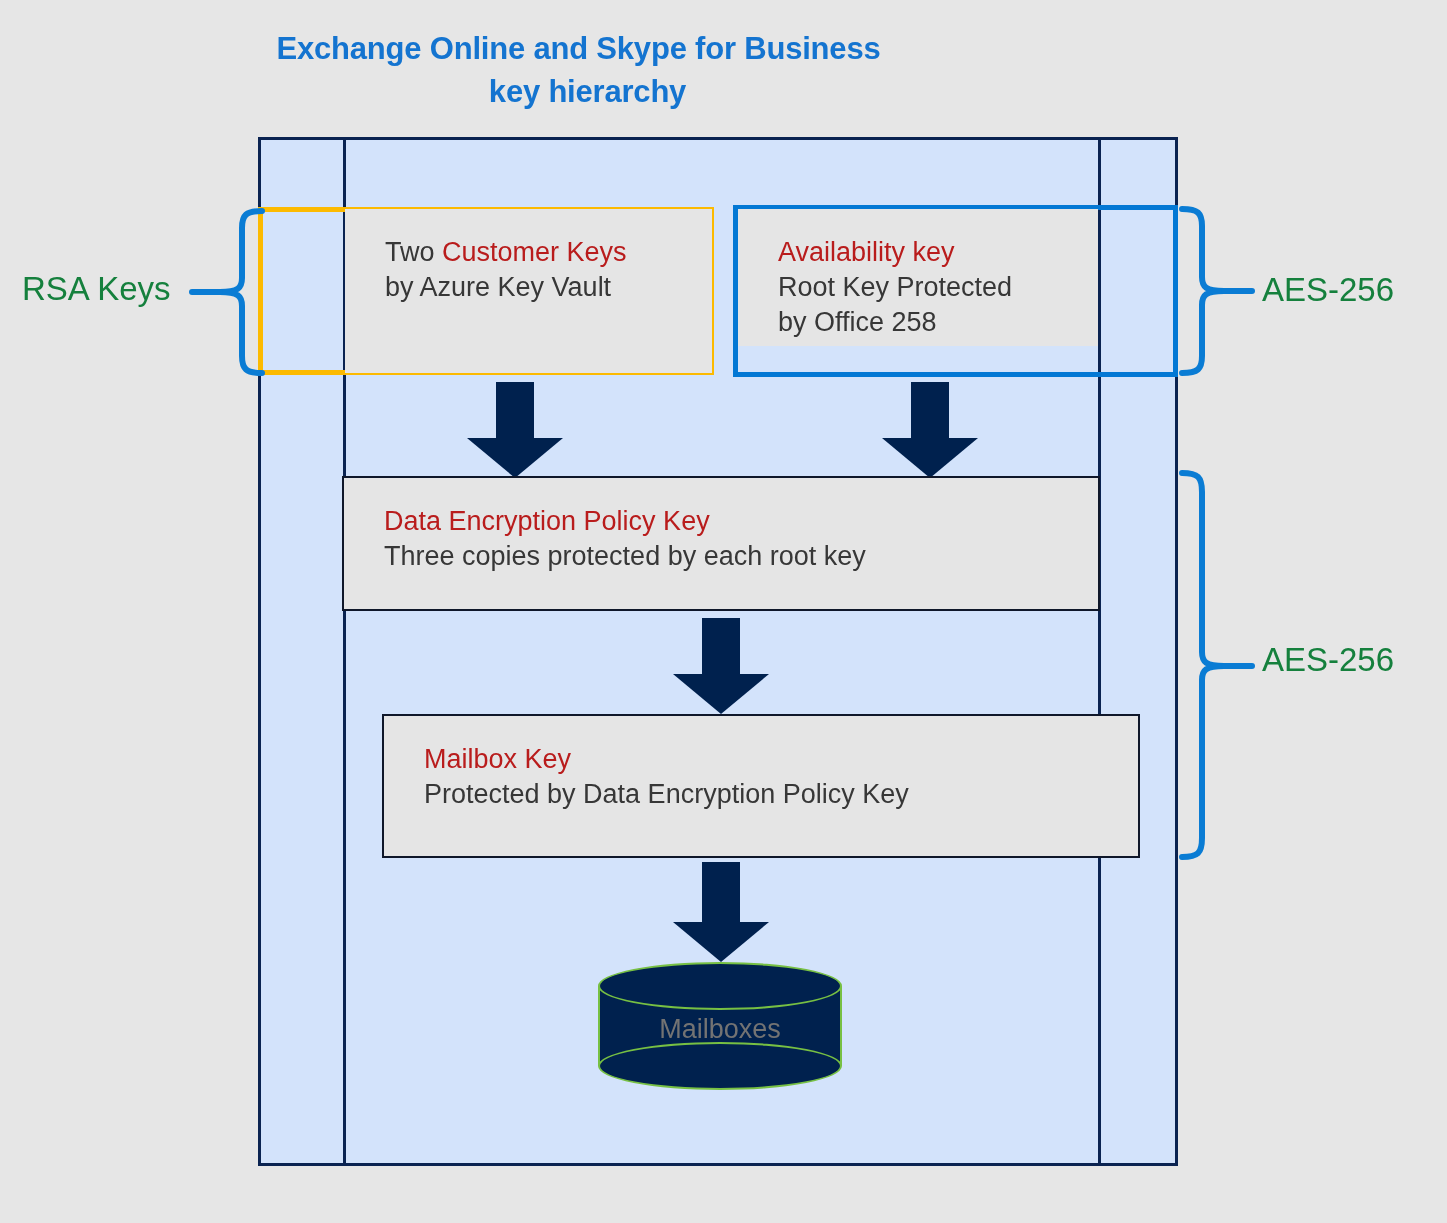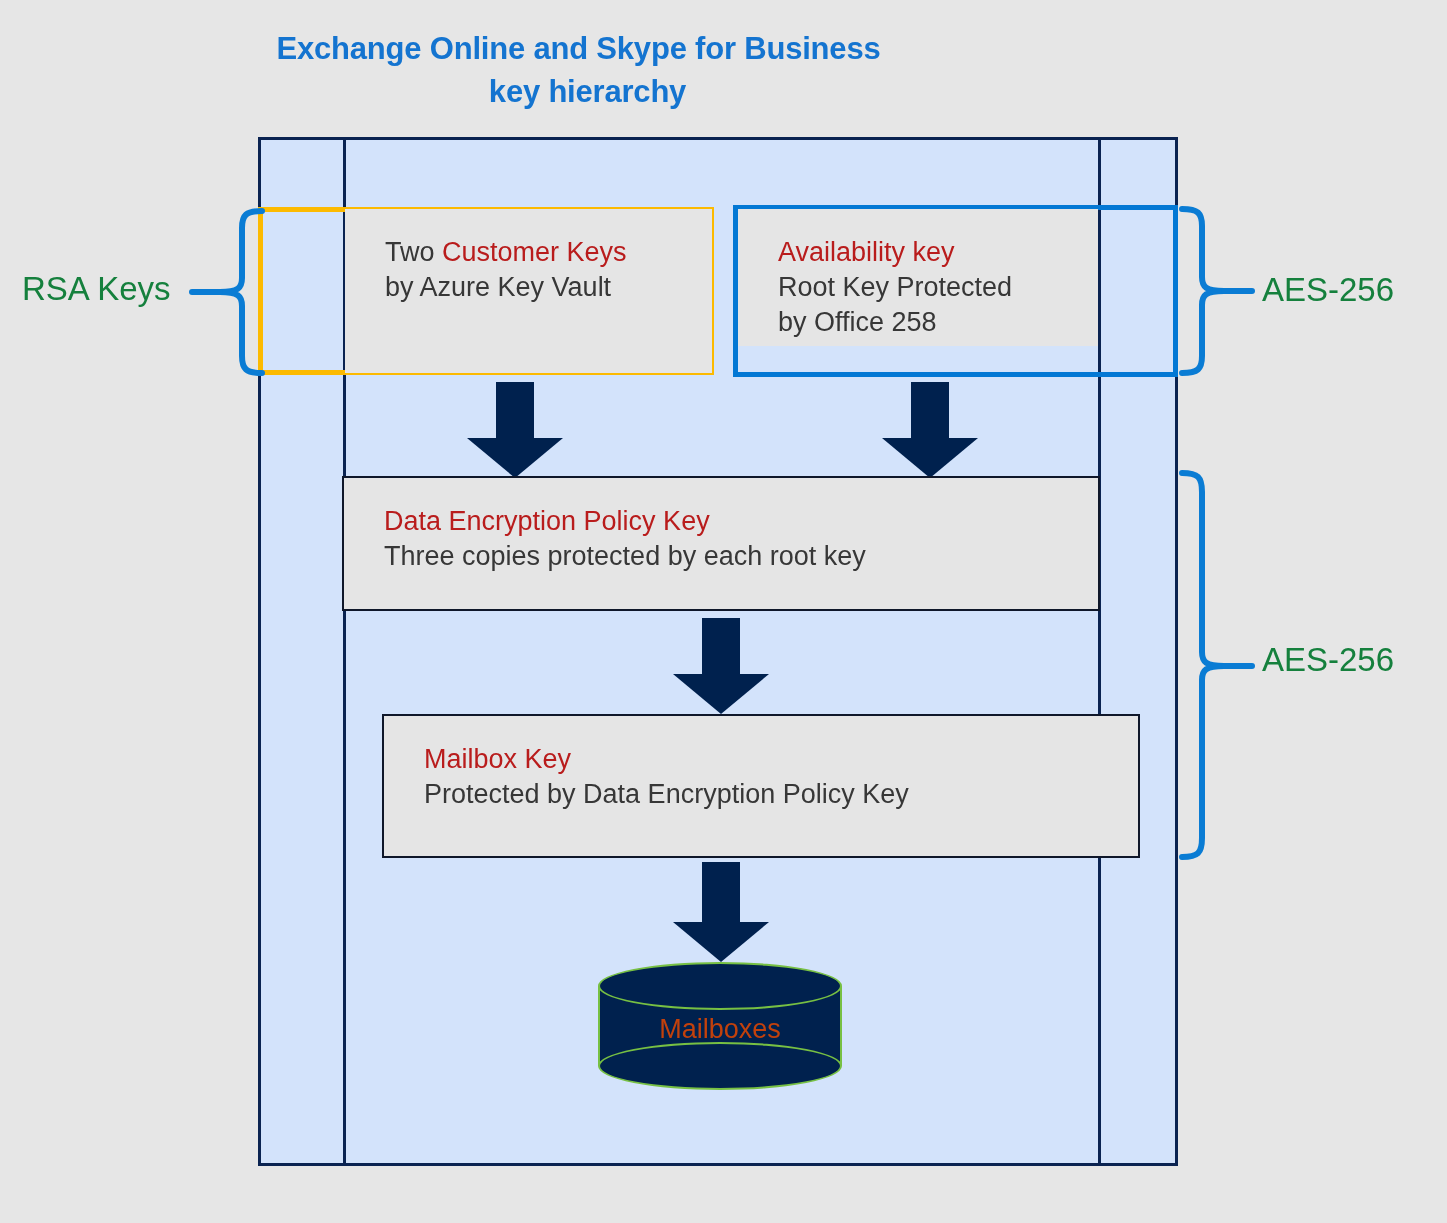--- a/index.html
+++ b/index.html
@@ -103,21 +103,21 @@
     position:absolute;left:0;right:0;bottom:0;height:48px;
     background:#00214e;
     border:2px solid #77c043;
     border-radius:50%;
     box-sizing:border-box;
   }
   .cyl .lbl{
     position:absolute;left:0;right:0;top:52%;
     transform:translateY(-50%);
     text-align:center;
-    color:#c2410c;
+    color:#737373;
     font-size:27px;
   }
 
   
   .brace{position:absolute;}
   .brace svg{display:block;overflow:visible;}
 
   
   .sidelabel{
     position:absolute;

